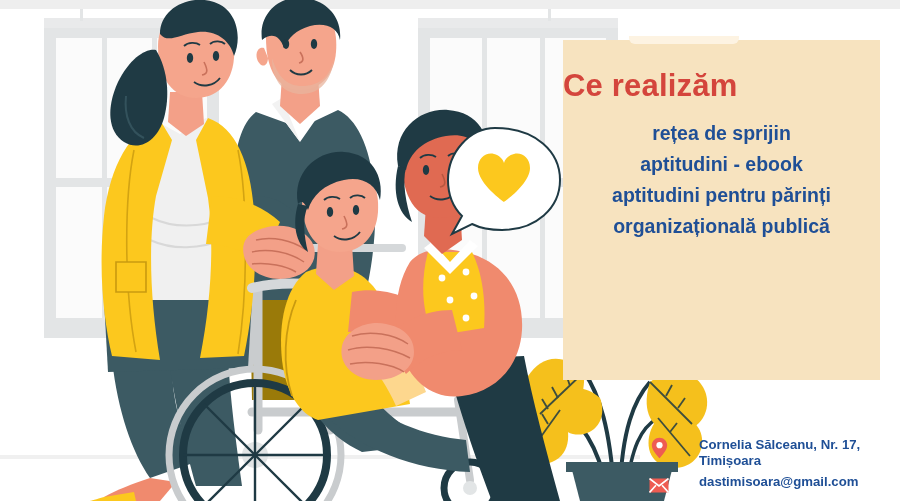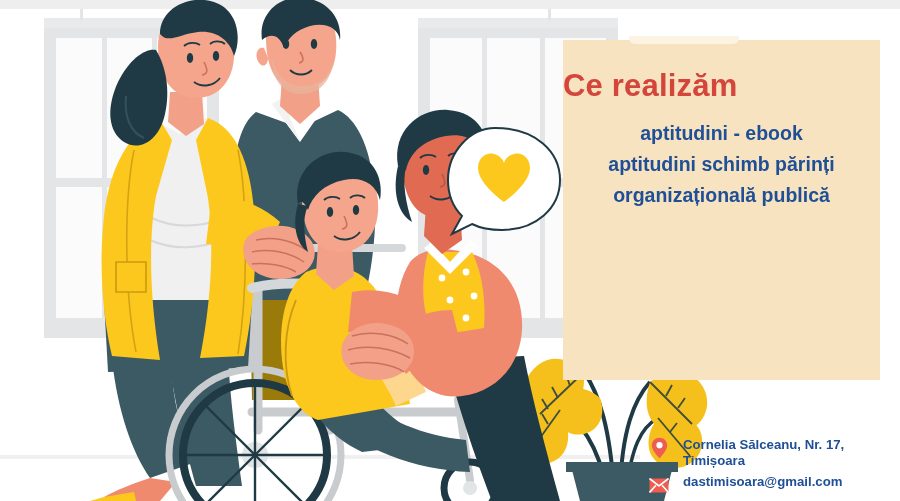--- a/index.html
+++ b/index.html
@@ -90,20 +90,21 @@
     display: flex;
     align-items: center;
     justify-content: center;
   }
   .contact-text {
     font-size: 13.2px;
     font-weight: bold;
     color: #1f4f96;
     line-height: 15.5px;
     padding-top: 1px;
+    margin-left: 16px;
   }
   
   svg { display: block; }
 </style>
 </head>
 <body>
 
 <div id="poster">
 
   <svg id="illustration" viewBox="0 0 900 501" width="900" height="501" xmlns="http://www.w3.org/2000/svg">
@@ -392,22 +393,23 @@
         <path d="M495 128 C536 128 560 152 560 180 C560 208 536 230 502 230 C490 230 480 228 472 224 L452 234 L462 216 C452 206 448 194 448 180 C448 152 470 128 495 128 Z" fill="#ffffff" stroke="#1f3a44" stroke-width="2"></path>
         <path d="M504 202 C504 202 478 184 478 168 C478 158 486 152 494 154 C499 155 503 159 504 163 C505 159 509 155 514 154 C522 152 530 158 530 168 C530 184 504 202 504 202 Z" fill="#fcc81e"></path>
       </g>
     </g>
   </svg>
 
   <div id="info-panel">
     <div class="notch"></div>
     <div id="panel-title">Ce realizăm</div>
     <ul id="panel-list">
+      <li>rețea de sprijin</li>
       <li>aptitudini - ebook</li>
-      <li>aptitudini schimb părinți</li>
+      <li>aptitudini pentru părinți</li>
       <li>organizațională publică</li>
     </ul>
   </div>
 
   <div id="contact">
 
     <div class="contact-row">
       <span class="contact-icon">
         <svg width="17" height="22" viewBox="0 0 17 22">
           <path d="M8.5 0.7C4.2 0.7 0.8 4.1 0.8 8.3c0 5.6 7.7 13 7.7 13s7.7-7.4 7.7-13c0-4.2-3.4-7.6-7.7-7.6z" fill="#ee5c52"></path>

